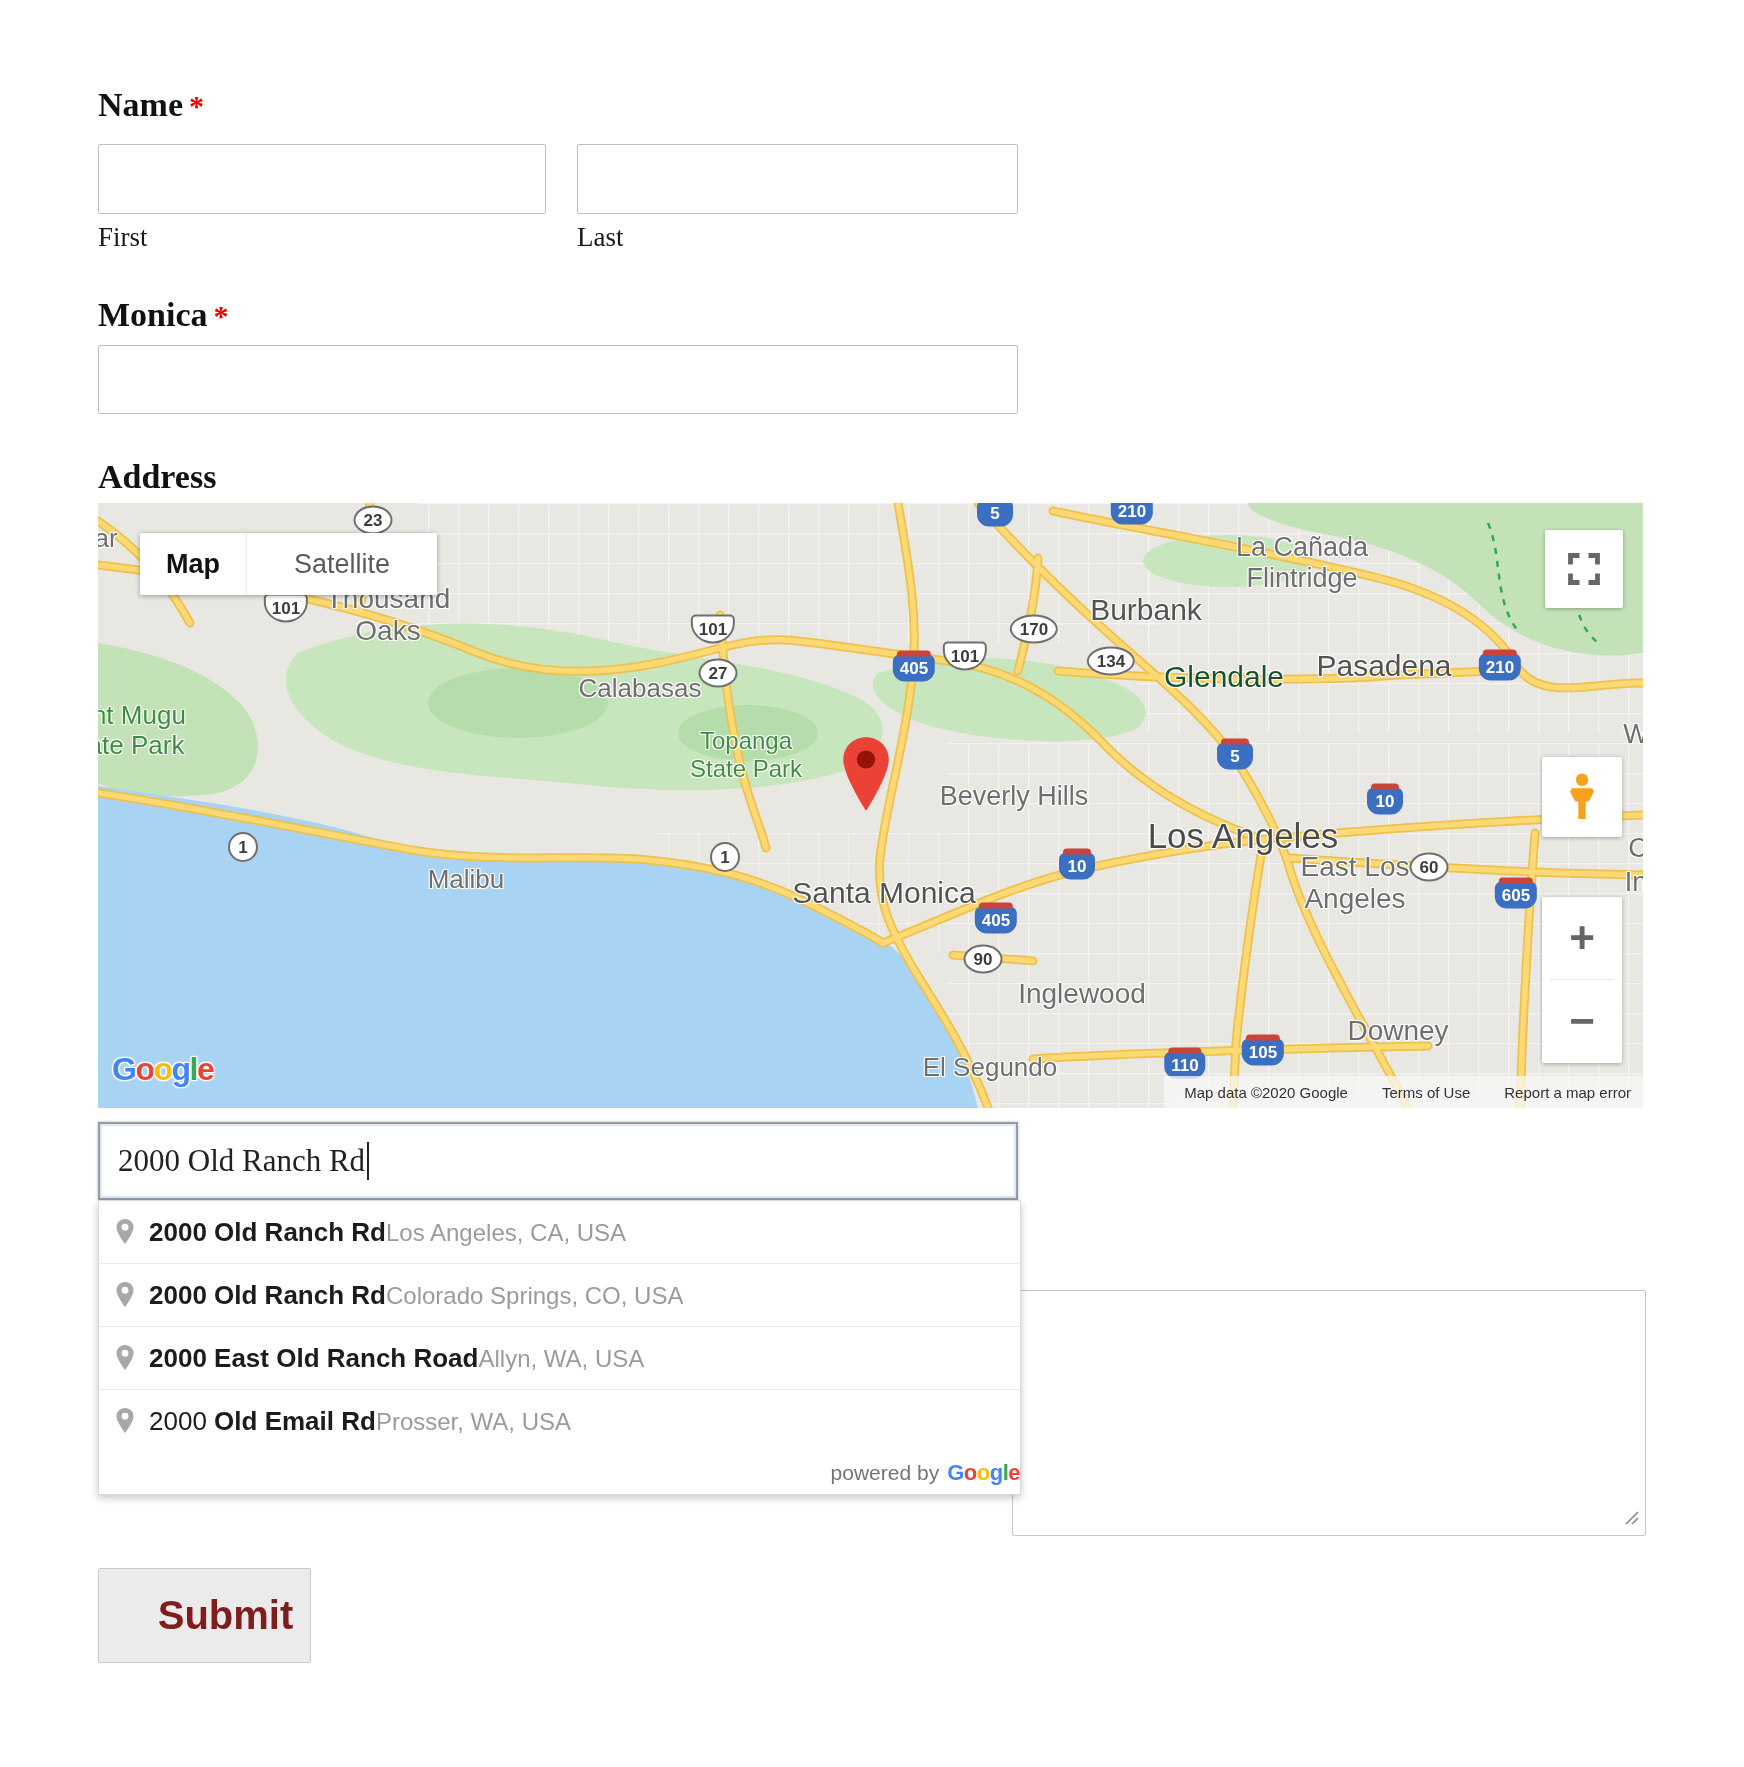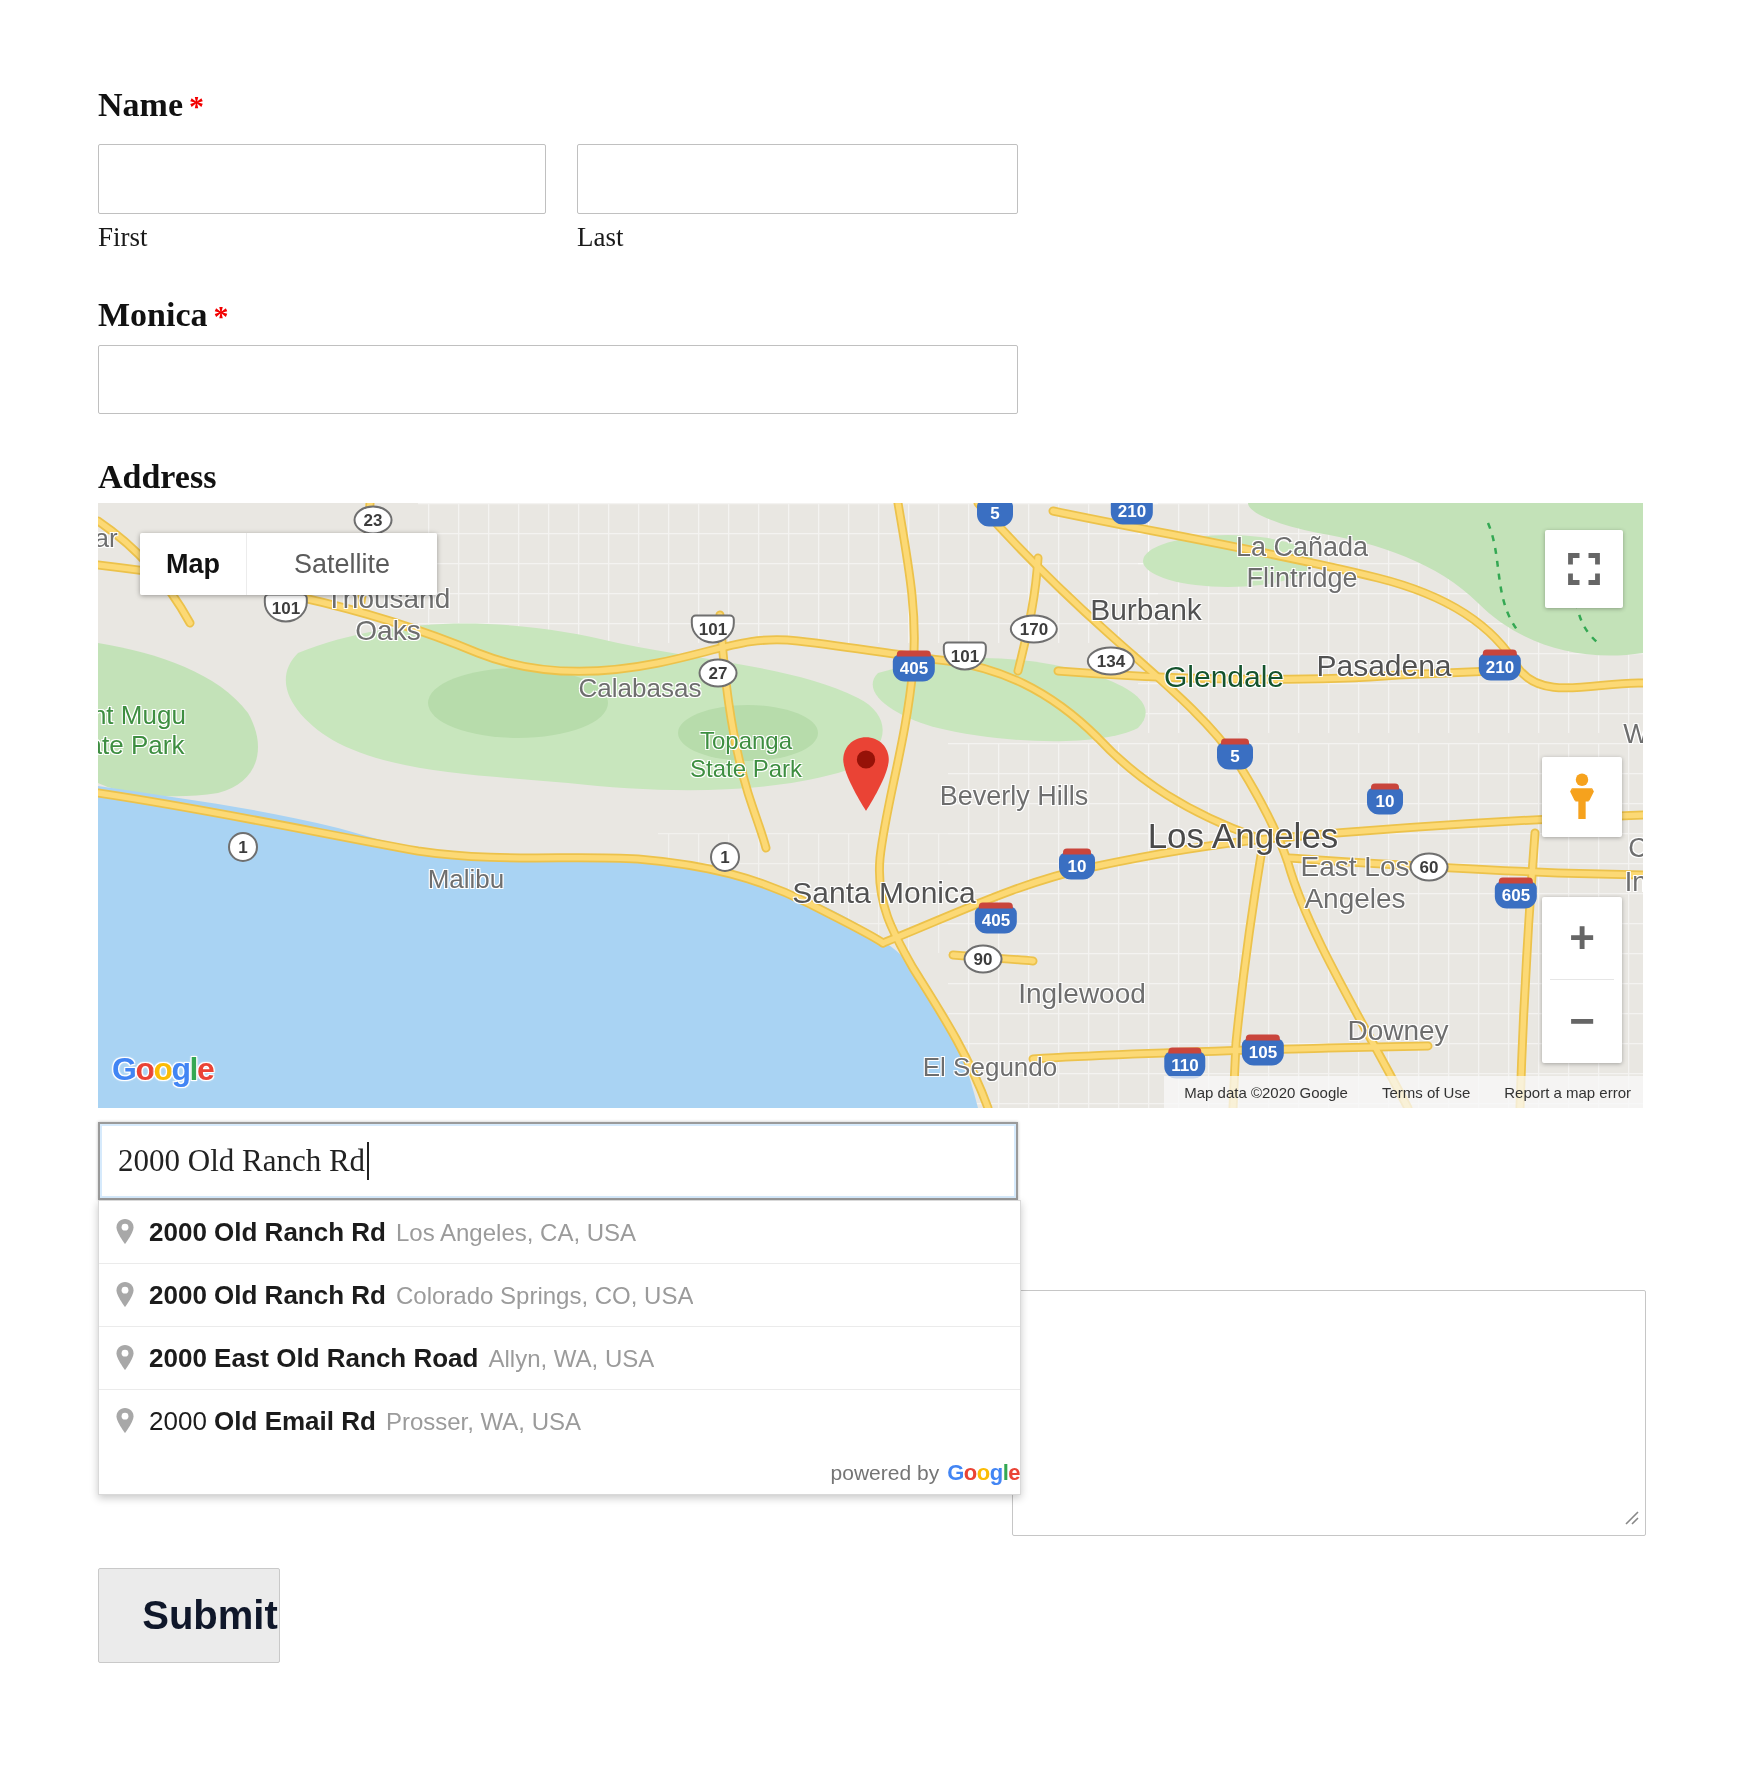--- a/index.html
+++ b/index.html
@@ -66,28 +66,28 @@
         box-shadow:inset 0 0 0 2px #d6eafc,0 0 3px rgba(0,0,0,.25);}
   .caret{display:inline-block;width:2px;height:38px;background:#222;margin-left:2px;}
   .dropdown{position:absolute;left:98px;top:1200px;width:923px;box-sizing:border-box;z-index:6;
             background:#fff;border:1px solid #d9d9d9;box-shadow:0 3px 8px rgba(0,0,0,.22);}
   .ac-row{height:62px;display:flex;align-items:center;padding-left:14px;background:#fff;}
   .ac-row + .ac-row{border-top:1px solid #ebebeb;}
   .pin{width:24px;height:30px;margin-right:12px;flex:0 0 auto;display:flex;align-items:center;}
   .ac-text{white-space:nowrap;overflow:hidden;font-size:26px;}
   .ac-prefix{color:#1c1c1c;}
   .ac-main{color:#1c1c1c;font-weight:bold;}
-  .ac-sec{color:#9b9b9b;font-size:24px;margin-left:10px;}
+  .ac-sec{color:#9b9b9b;font-size:24px;}
   .ac-footer{height:42px;display:flex;align-items:center;justify-content:flex-end;
              font-size:21px;color:#757575;gap:8px;}
   .g-small{font-weight:bold;letter-spacing:-0.5px;font-size:22px;}
   
-  .submit{position:absolute;left:98px;top:1568px;width:182px;height:95px;background:#ebebeb;
+  .submit{position:absolute;left:98px;top:1568px;width:213px;height:95px;background:#ebebeb;
           border:1px solid #c9c9c9;border-radius:2px;font-family:"Liberation Sans",sans-serif;
-          font-size:40px;font-weight:bold;color:#0f172a;display:flex;align-items:center;
+          font-size:40px;font-weight:bold;color:#7f1d1d;display:flex;align-items:center;
           justify-content:center;cursor:pointer;padding-left:48px;}
 </style>
 </head>
 <body>
 
 <div class="page">
 
   <div class="flabel" style="left:98px;top:86px;">
     <span>Name</span><span class="req">*</span>
   </div>

